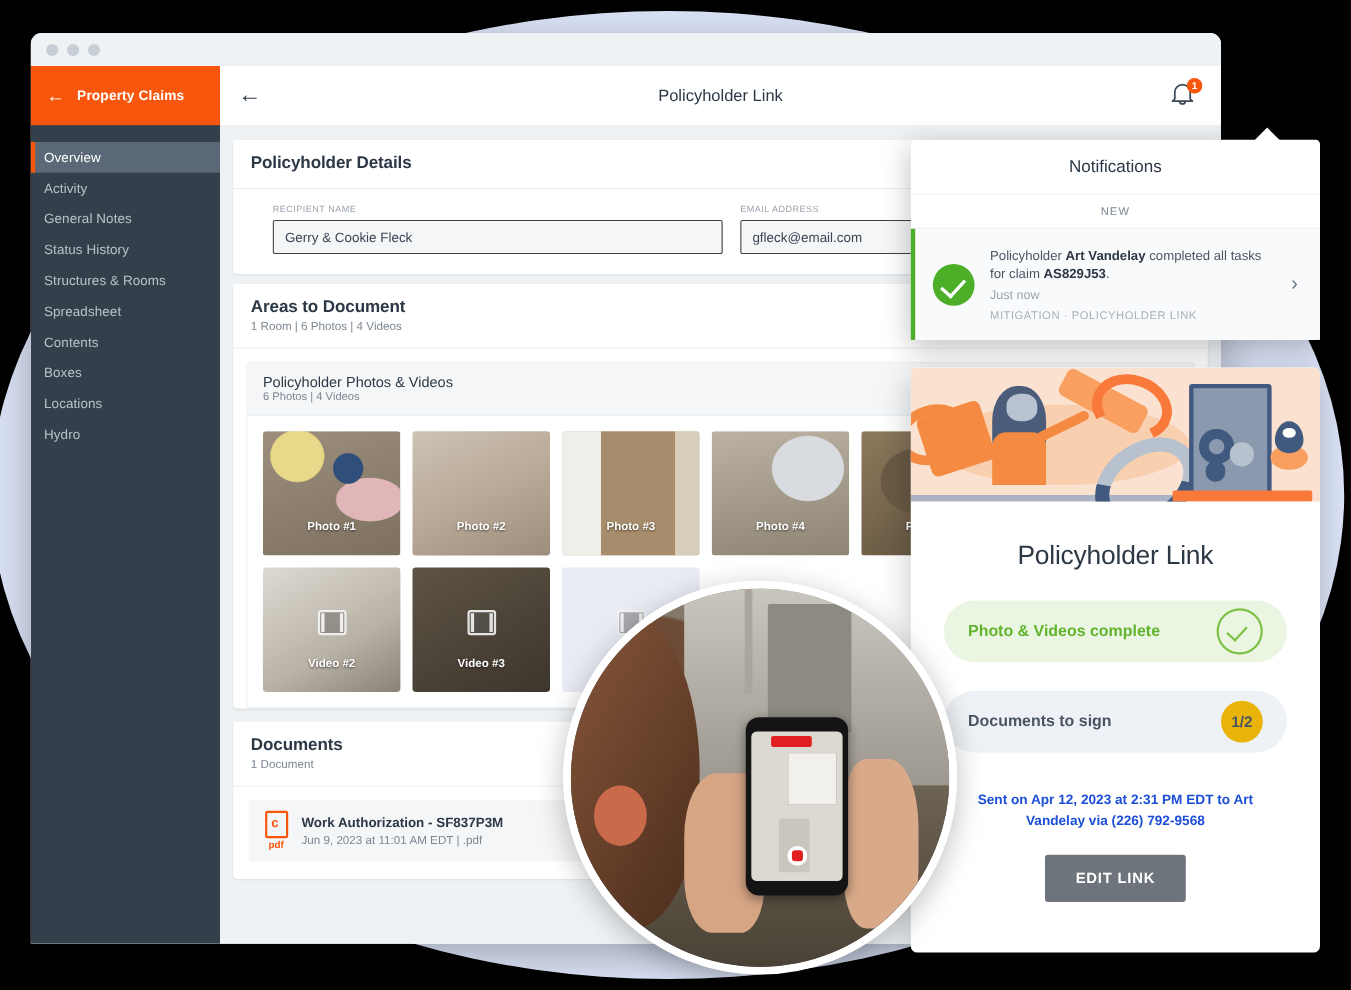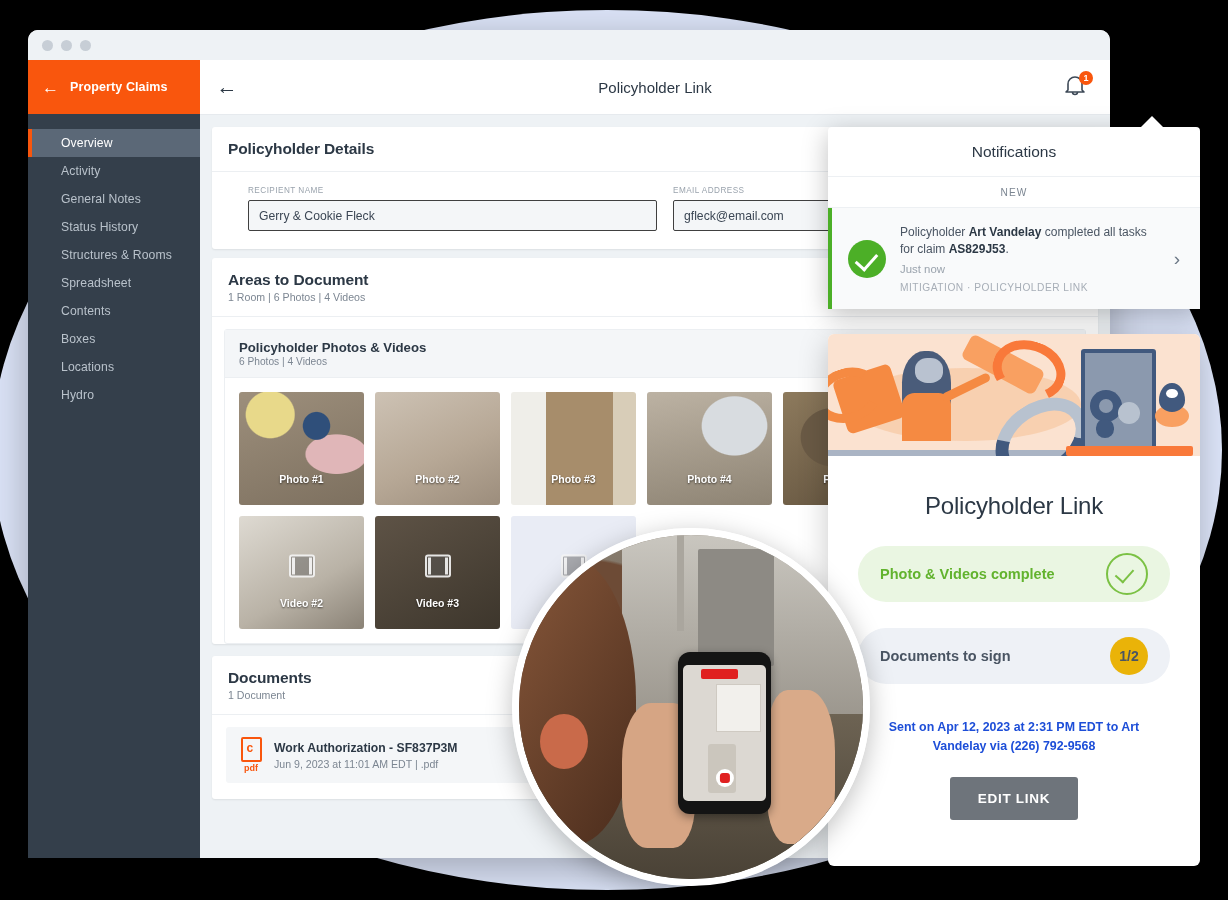--- a/index.html
+++ b/index.html
@@ -39,21 +39,21 @@
   
   .sidebar{width:172px;background:#343f4b;flex:none;display:flex;flex-direction:column;}
   .brand{
     background:#f9560d;height:54px;display:flex;align-items:center;gap:11px;padding-left:14px;
     color:#fff;font-size:12.5px;font-weight:bold;letter-spacing:.1px;
   }
   .brand .arr{font-size:17px;line-height:1;font-weight:400;}
   .navgap{height:15px;background:#343f4b;}
   .navlist{display:flex;flex-direction:column;}
   .navitem{
-    height:28px;display:flex;align-items:center;padding-left:33px;
+    height:28px;display:flex;align-items:center;padding-left:12px;
     color:#b9c2cb;font-size:12.2px;letter-spacing:.1px;position:relative;
     cursor:pointer;
   }
   .navitem.active{background:#5b6877;color:#ffffff;}
   .navitem.active::before{
     content:"";position:absolute;left:0;top:0;bottom:0;width:4px;background:#f9560d;
   }
 
   
   .main{flex:1;display:flex;flex-direction:column;background:#eef2f5;min-width:0;}
@@ -85,21 +85,21 @@
   .fieldrow{display:flex;padding:14px 16px 18px 16px;gap:16px;margin-left:20px;}
   .field{flex:1;min-width:0;}
   .flabel{font-size:8.2px;letter-spacing:.45px;color:#9aa3ad;margin-bottom:5px;text-transform:uppercase;}
   .finput{
     background:#f4f6f8;border:1px solid #404040;border-radius:2px;height:29px;
     display:flex;align-items:center;padding:0 10px;font-size:12.2px;color:#3b4654;
   }
 
   .innercard{margin:12px;background:#fff;border:1px solid #eceff2;border-radius:3px;}
   .innerhd{background:#f4f6f8;padding:10px 14px;border-bottom:1px solid #eceff2;}
-  .innerhd h3{margin:0;font-size:13.2px;color:#2c3845;font-weight:bold;}
+  .innerhd h3{margin:0;font-size:13.2px;color:#2c3845;font-weight:normal;}
   .innerhd .sub{margin-top:1px;font-size:10.2px;color:#7c8692;}
 
   .grid{padding:14px;display:flex;flex-wrap:wrap;gap:11px;}
   .thumb{
     width:125px;height:113px;border-radius:3px;position:relative;overflow:hidden;
     background:#b6a694;cursor:pointer;flex:none;
   }
   .thumb .cap{
     position:absolute;left:0;right:0;bottom:20px;text-align:center;color:#fff;
     font-size:10.5px;font-weight:bold;text-shadow:0 1px 2px rgba(0,0,0,.6);

